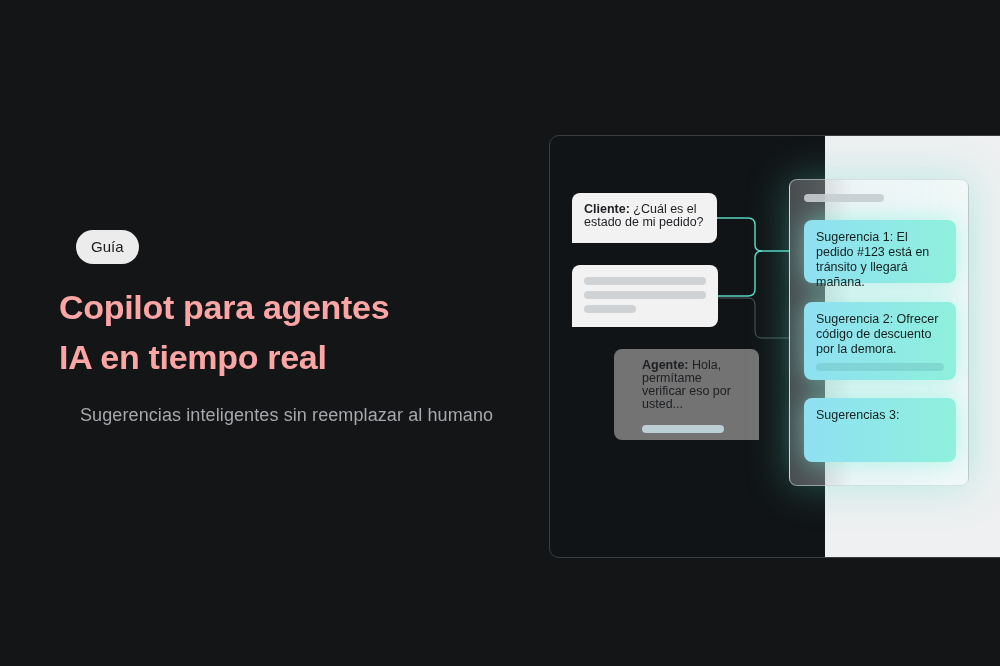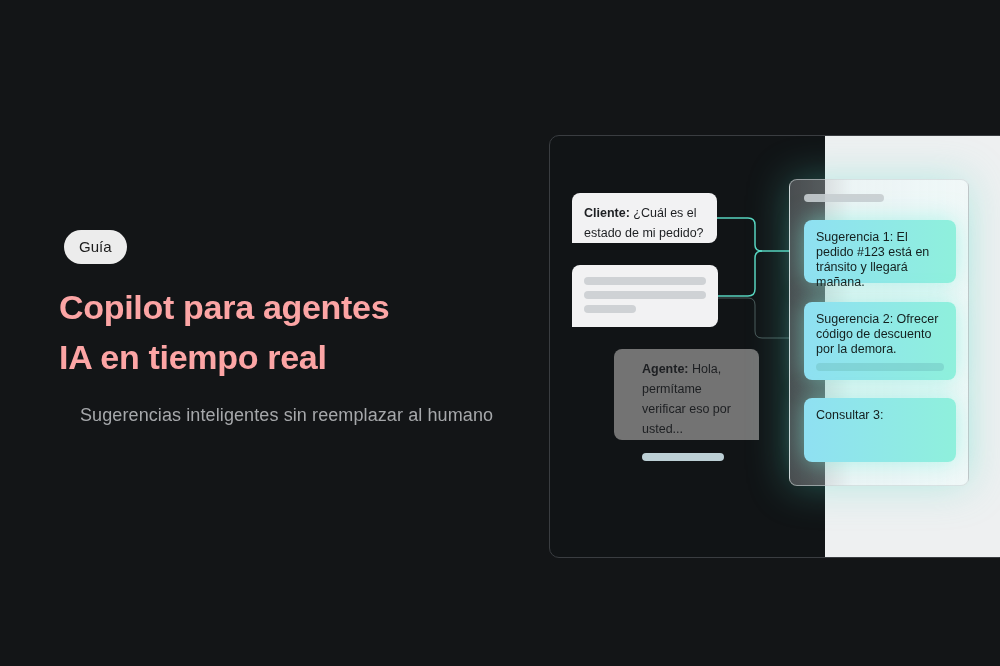--- a/index.html
+++ b/index.html
@@ -4,21 +4,21 @@
   <style>
     * { box-sizing: border-box; margin: 0; padding: 0; }
     html, body { width: 1000px; height: 666px; overflow: hidden; }
     body {
       background: #131517;
       font-family: "Liberation Sans", "DejaVu Sans", sans-serif;
       position: relative;
       color: #fff;
     }
     .badge {
-      position: absolute; left: 64px; top: 230px;
+      position: absolute; left: 76px; top: 230px;
       height: 34px; padding: 0 15px;
       background: #ececec; color: #1c1c1c;
       border-radius: 17px;
       font-size: 15px; line-height: 34px; font-weight: 500;
     }
     .title {
       position: absolute; left: 59px; top: 282px;
       font-size: 34px; line-height: 50px; font-weight: 700;
       color: #fca5a5; letter-spacing: -0.3px;
     }
@@ -33,21 +33,21 @@
       border: 1px solid #3a3d41; border-radius: 10px;
       background: #111416; overflow: hidden;
     }
     .mock-light {
       position: absolute; left: 275px; top: 0; right: 0; bottom: 0;
       background: #eef0f1;
     }
     .bubble {
       position: absolute; background: #f2f2f3;
       border-radius: 8px; color: #1d1f22;
-      font-size: 12.5px; line-height: 20px;
+      font-size: 12.5px; line-height: 13px;
     }
     .bubble b { font-weight: 700; }
     .b1 { left: 22px; top: 57px; width: 145px; height: 50px; padding: 10px 12px; border-bottom-left-radius: 0; }
     .b2 { left: 22px; top: 129px; width: 146px; height: 62px; padding: 12px; border-bottom-left-radius: 0; }
     .b3 { left: 64px; top: 213px; width: 145px; height: 91px; padding: 10px 28px; background: #737373; border-bottom-right-radius: 0; }
     .skel { height: 8px; border-radius: 4px; background: #cfd2d5; margin-bottom: 6px; }
     .b3 .skel { background: #bccfd5; margin-top: 14px; width: 82px; }
     .panel {
       position: absolute; left: 239px; top: 43px;
       width: 180px; height: 307px;
@@ -106,16 +106,16 @@
   <div class="panel">
     <div class="panel-skel"></div>
     <div class="sug s1">
       <b>Sugerencia 1:</b><span> El pedido #123 está en tránsito y llegará mañana.</span>
     </div>
     <div class="sug s2">
       <b>Sugerencia 2:</b><span> Ofrecer código de descuento por la demora.</span>
       <div class="skel"></div>
     </div>
     <div class="sug s3">
-      <b>Consultar 3:</b><br>
+      <b>Sugerencias 3:</b><br>
     </div>
   </div>
 </div>
 
 </body></html>

